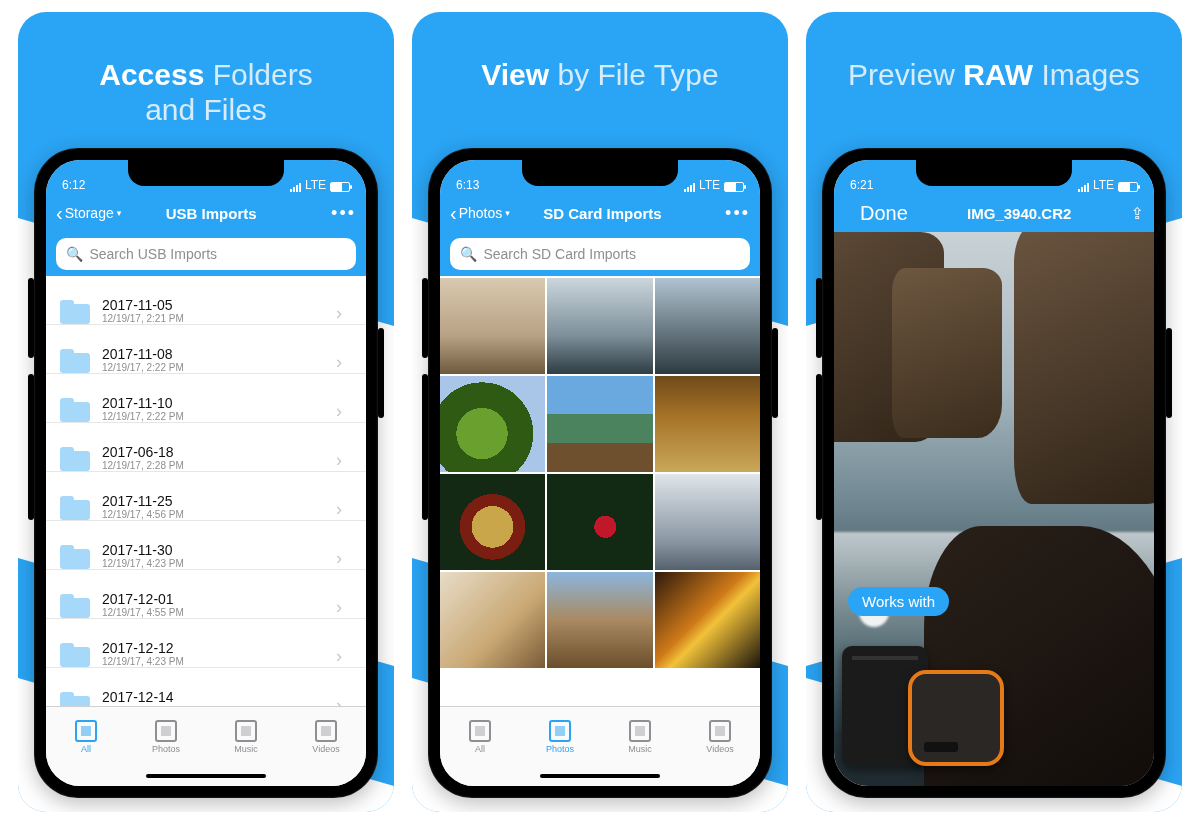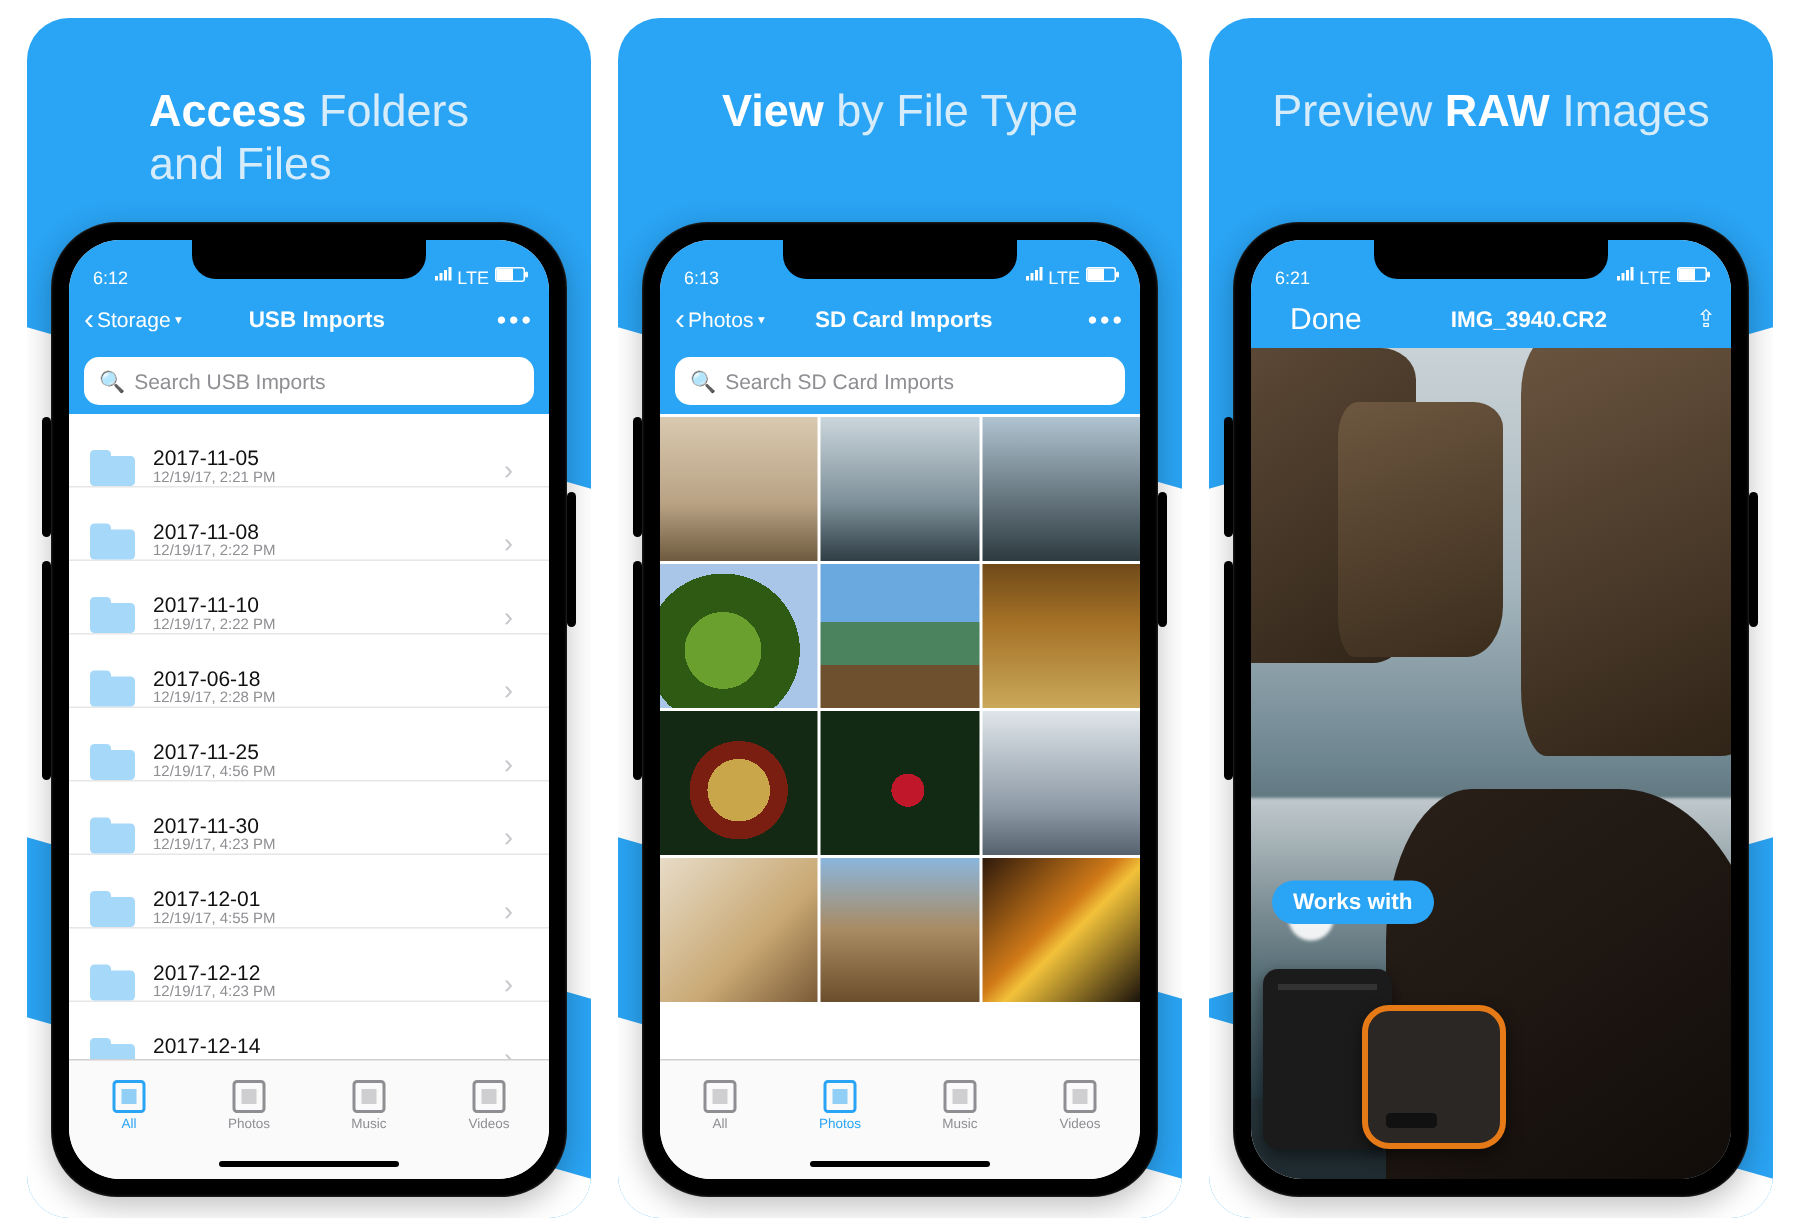--- a/index.html
+++ b/index.html
@@ -30,20 +30,21 @@
   }
   .panel::before { top: 260px; transform: skewY(16deg); }
   .panel::after  { bottom: -260px; transform: skewY(16deg); }
   .panel.p3::before { transform: skewY(-16deg); }
   .panel-title {
     z-index: 2;
     color: #d6ecfb;
     font-size: 30px;
     font-weight: 400;
     line-height: 1.15;
+    text-align: center;
     padding: 46px 22px 0;
     height: 136px;
   }
   .panel-title .b { color: #fff; font-weight: 700; }
 
   
   .phone {
     z-index: 3;
     position: relative;
     width: 344px;
@@ -73,21 +74,21 @@
     border-bottom-left-radius: 16px; border-bottom-right-radius: 16px;
     z-index: 10;
   }
   .statusbar {
     height: 34px;
     background: #2aa4f4;
     color: #fff; font-size: 12px;
     display: flex; justify-content: space-between; align-items: flex-end;
     padding: 0 16px 2px;
   }
-  .statusbar .right { display:flex; gap:4px; align-items:flex-start; }
+  .statusbar .right { display:flex; gap:4px; align-items:flex-end; }
   .sig { display:inline-flex; gap:1px; align-items:flex-end; }
   .sig i { width:2px; background:#fff; display:inline-block; }
   .sig i:nth-child(1){height:3px} .sig i:nth-child(2){height:5px}
   .sig i:nth-child(3){height:7px} .sig i:nth-child(4){height:9px}
   .batt { width:20px; height:10px; border:1px solid #fff; border-radius:2px; position:relative; }
   .batt::after{content:"";position:absolute;right:-3px;top:2px;width:2px;height:4px;background:#fff;border-radius:1px;}
   .batt i{display:block;width:60%;height:100%;background:#fff;}
 
   .navbar {
     height: 38px; background:#2aa4f4; color:#fff;
@@ -186,21 +187,21 @@
           radial-gradient(circle at 20% 40%,rgba(255,255,255,.9) 0 14px,transparent 16px),
           radial-gradient(circle at 46% 30%,rgba(255,255,255,.85) 0 18px,transparent 20px),
           radial-gradient(circle at 78% 46%,rgba(255,255,255,.8) 0 14px,transparent 16px),
           linear-gradient(180deg,rgba(255,255,255,.6),rgba(120,150,160,.5) 60%,rgba(40,60,70,.8));
         filter:blur(1px);}
   .darkrock{position:absolute;bottom:-80px;right:-30px;width:260px;height:340px;
         background:linear-gradient(145deg,#2a2019,#0b0806);border-radius:22% 40% 0 0/30% 50% 0 0;}
 
   .workswith{
     position:absolute; left:14px; bottom:170px;
-    background:#2aa4f4; color:#fff; font-weight:700; font-size:15px;
+    background:#2aa4f4; color:#fff; font-weight:400; font-size:15px;
     padding:6px 14px; border-radius:18px; z-index:5;
   }
   .devices{ position:absolute; left:8px; bottom:20px; display:flex; align-items:flex-end; z-index:5;}
   .dev-blk{ width:86px; height:120px; background:#1b1b1b; border-radius:10px; position:relative; box-shadow:0 4px 10px rgba(0,0,0,.5);}
   .dev-blk::after{content:"";position:absolute;top:10px;left:10px;right:10px;height:4px;background:#333;}
   .dev-ssd{ width:96px; height:96px; background:#2a2724; border-radius:18px; border:4px solid #e67a17; margin-left:-20px; position:relative; box-shadow:0 4px 10px rgba(0,0,0,.5);}
   .dev-ssd::after{content:"";position:absolute;left:12px;bottom:10px;width:34px;height:10px;background:#111;border-radius:3px;}
 
 </style>
 </head>

